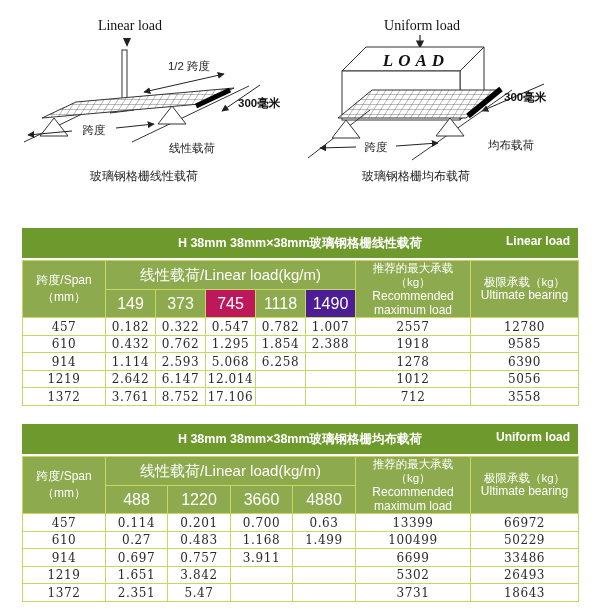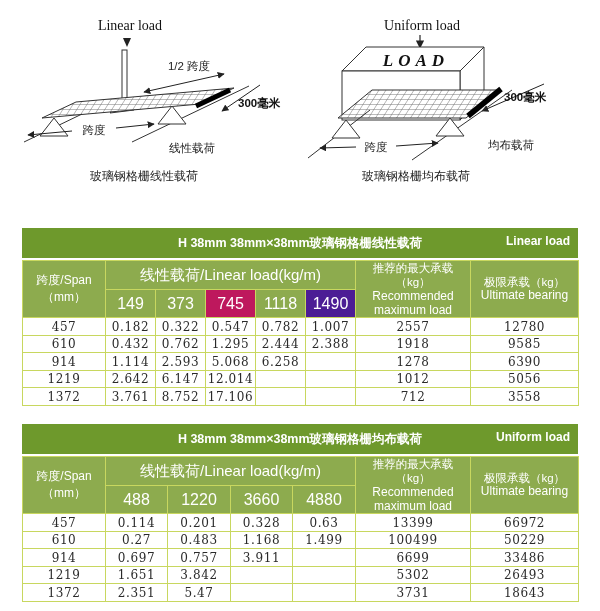--- a/index.html
+++ b/index.html
@@ -185,21 +185,21 @@
             <td>0.782</td>
             <td>1.007</td>
             <td>2557</td>
             <td>12780</td>
           </tr>
           <tr>
             <td>610</td>
             <td>0.432</td>
             <td>0.762</td>
             <td>1.295</td>
-            <td>2.444</td>
+            <td>1.854</td>
             <td>2.388</td>
             <td>1918</td>
             <td>9585</td>
           </tr>
           <tr>
             <td>914</td>
             <td>1.114</td>
             <td>2.593</td>
             <td>5.068</td>
             <td>6.258</td>
@@ -267,21 +267,21 @@
             <th class="load-col" style="background: rgb(141, 171, 78);">1220</th>
             <th class="load-col" style="background: rgb(141, 171, 78);">3660</th>
             <th class="load-col" style="background: rgb(141, 171, 78);">4880</th>
           </tr>
       </thead>
       <tbody>
           <tr>
             <td>457</td>
             <td>0.114</td>
             <td>0.201</td>
-            <td>0.328</td>
+            <td>0.700</td>
             <td>0.63</td>
             <td>13399</td>
             <td>66972</td>
           </tr>
           <tr>
             <td>610</td>
             <td>0.27</td>
             <td>0.483</td>
             <td>1.168</td>
             <td>1.499</td>

